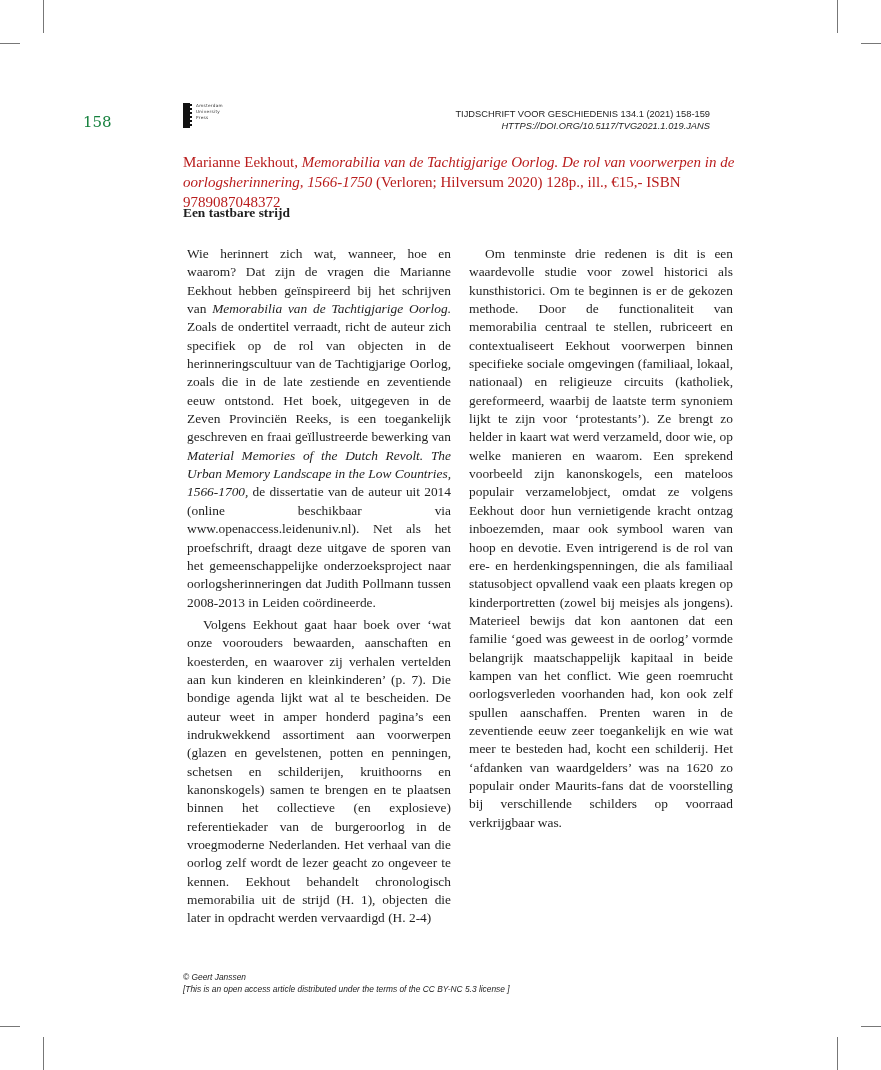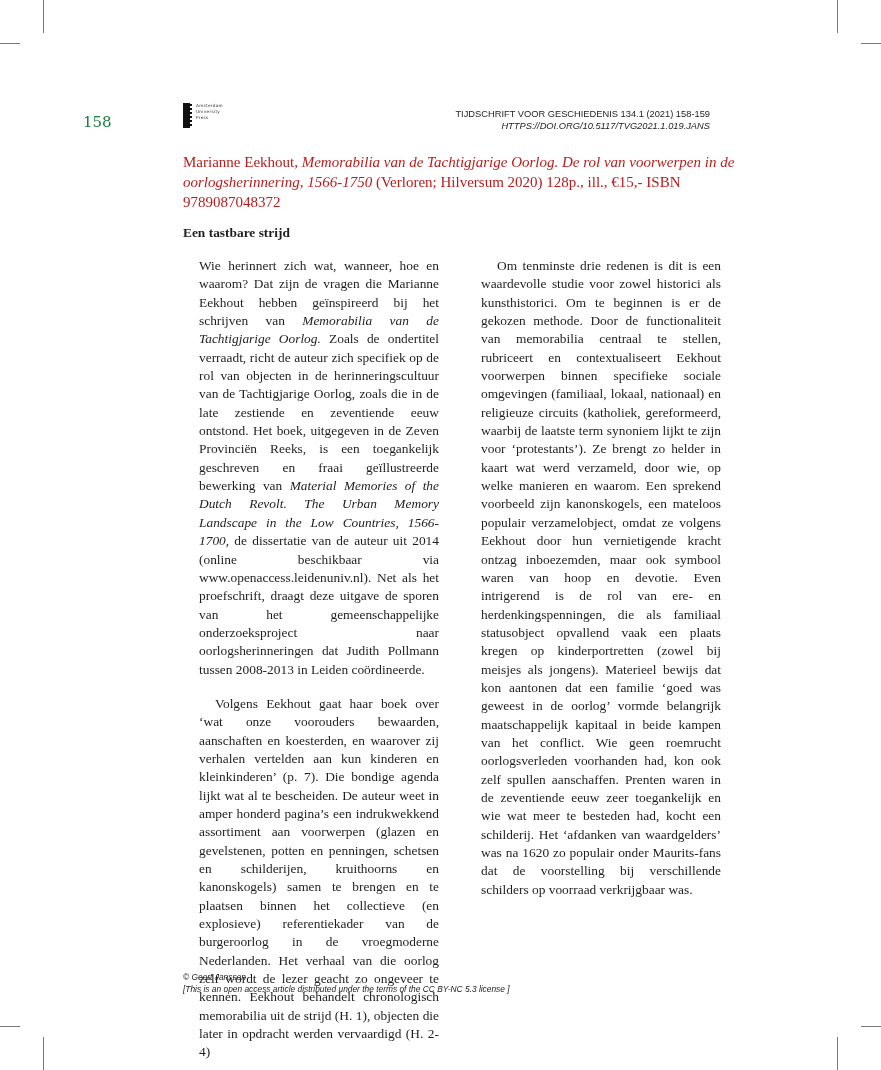--- a/index.html
+++ b/index.html
@@ -8,23 +8,23 @@
   .page-number { position:absolute; left:83px; top:113px; font-family:"DejaVu Serif", serif; font-size:15px; color:#15803d; }
   .logo { position:absolute; left:183px; top:103px; display:flex; align-items:flex-start; }
   .logo-bar { width:7px; height:25px; background:#111; position:relative; }
   .logo-bar::after { content:""; position:absolute; right:-2px; top:1px; width:2px; height:23px;
     background: repeating-linear-gradient(to bottom, #111 0 2px, transparent 2px 4px); }
   .logo-text { margin-left:6px; font-family:"DejaVu Sans", sans-serif; font-size:4.2px; line-height:6px; color:#333; letter-spacing:0.3px; }
   .journal { position:absolute; right:171px; top:108px; text-align:right; font-family:"Liberation Sans", sans-serif; font-size:9.3px; line-height:12px; color:#222; }
   .journal .doi { font-style:italic; }
   .citation { position:absolute; left:183px; top:152px; width:560px; font-family:"Liberation Serif", serif; font-size:15px; line-height:20px; color:#b91c1c; }
   .citation i { font-style:italic; }
-  .section-title { position:absolute; left:183px; top:205px; font-family:"Liberation Serif", serif; font-weight:bold; font-size:13.4px; color:#1e1e1e;margin-top:20px; }
+  .section-title { position:absolute; left:183px; top:205px; font-family:"Liberation Serif", serif; font-weight:bold; font-size:13.4px; color:#1e1e1e; }
   .col { position:absolute; top:241px; width:272px; font-family:"Liberation Serif", serif; font-size:13.4px; line-height:18.35px; text-align:justify; color:#1e1e1e; }
-  .col p { margin:16px; }
+  .col p { margin:4px; }
   .col p.indent { text-indent:16px; }
   .col-left { left:183px; }
   .col-right { left:465px; }
   .col i { font-style:italic; }
   .footer { position:absolute; left:183px; top:972px; font-family:"Liberation Sans", sans-serif; font-size:8.4px; line-height:11.5px; color:#222;font-style:italic; }
 </style>
 </head>
 <body>
 
 <div class="crop" style="left:43px;top:0;width:1px;height:33px;"></div>

